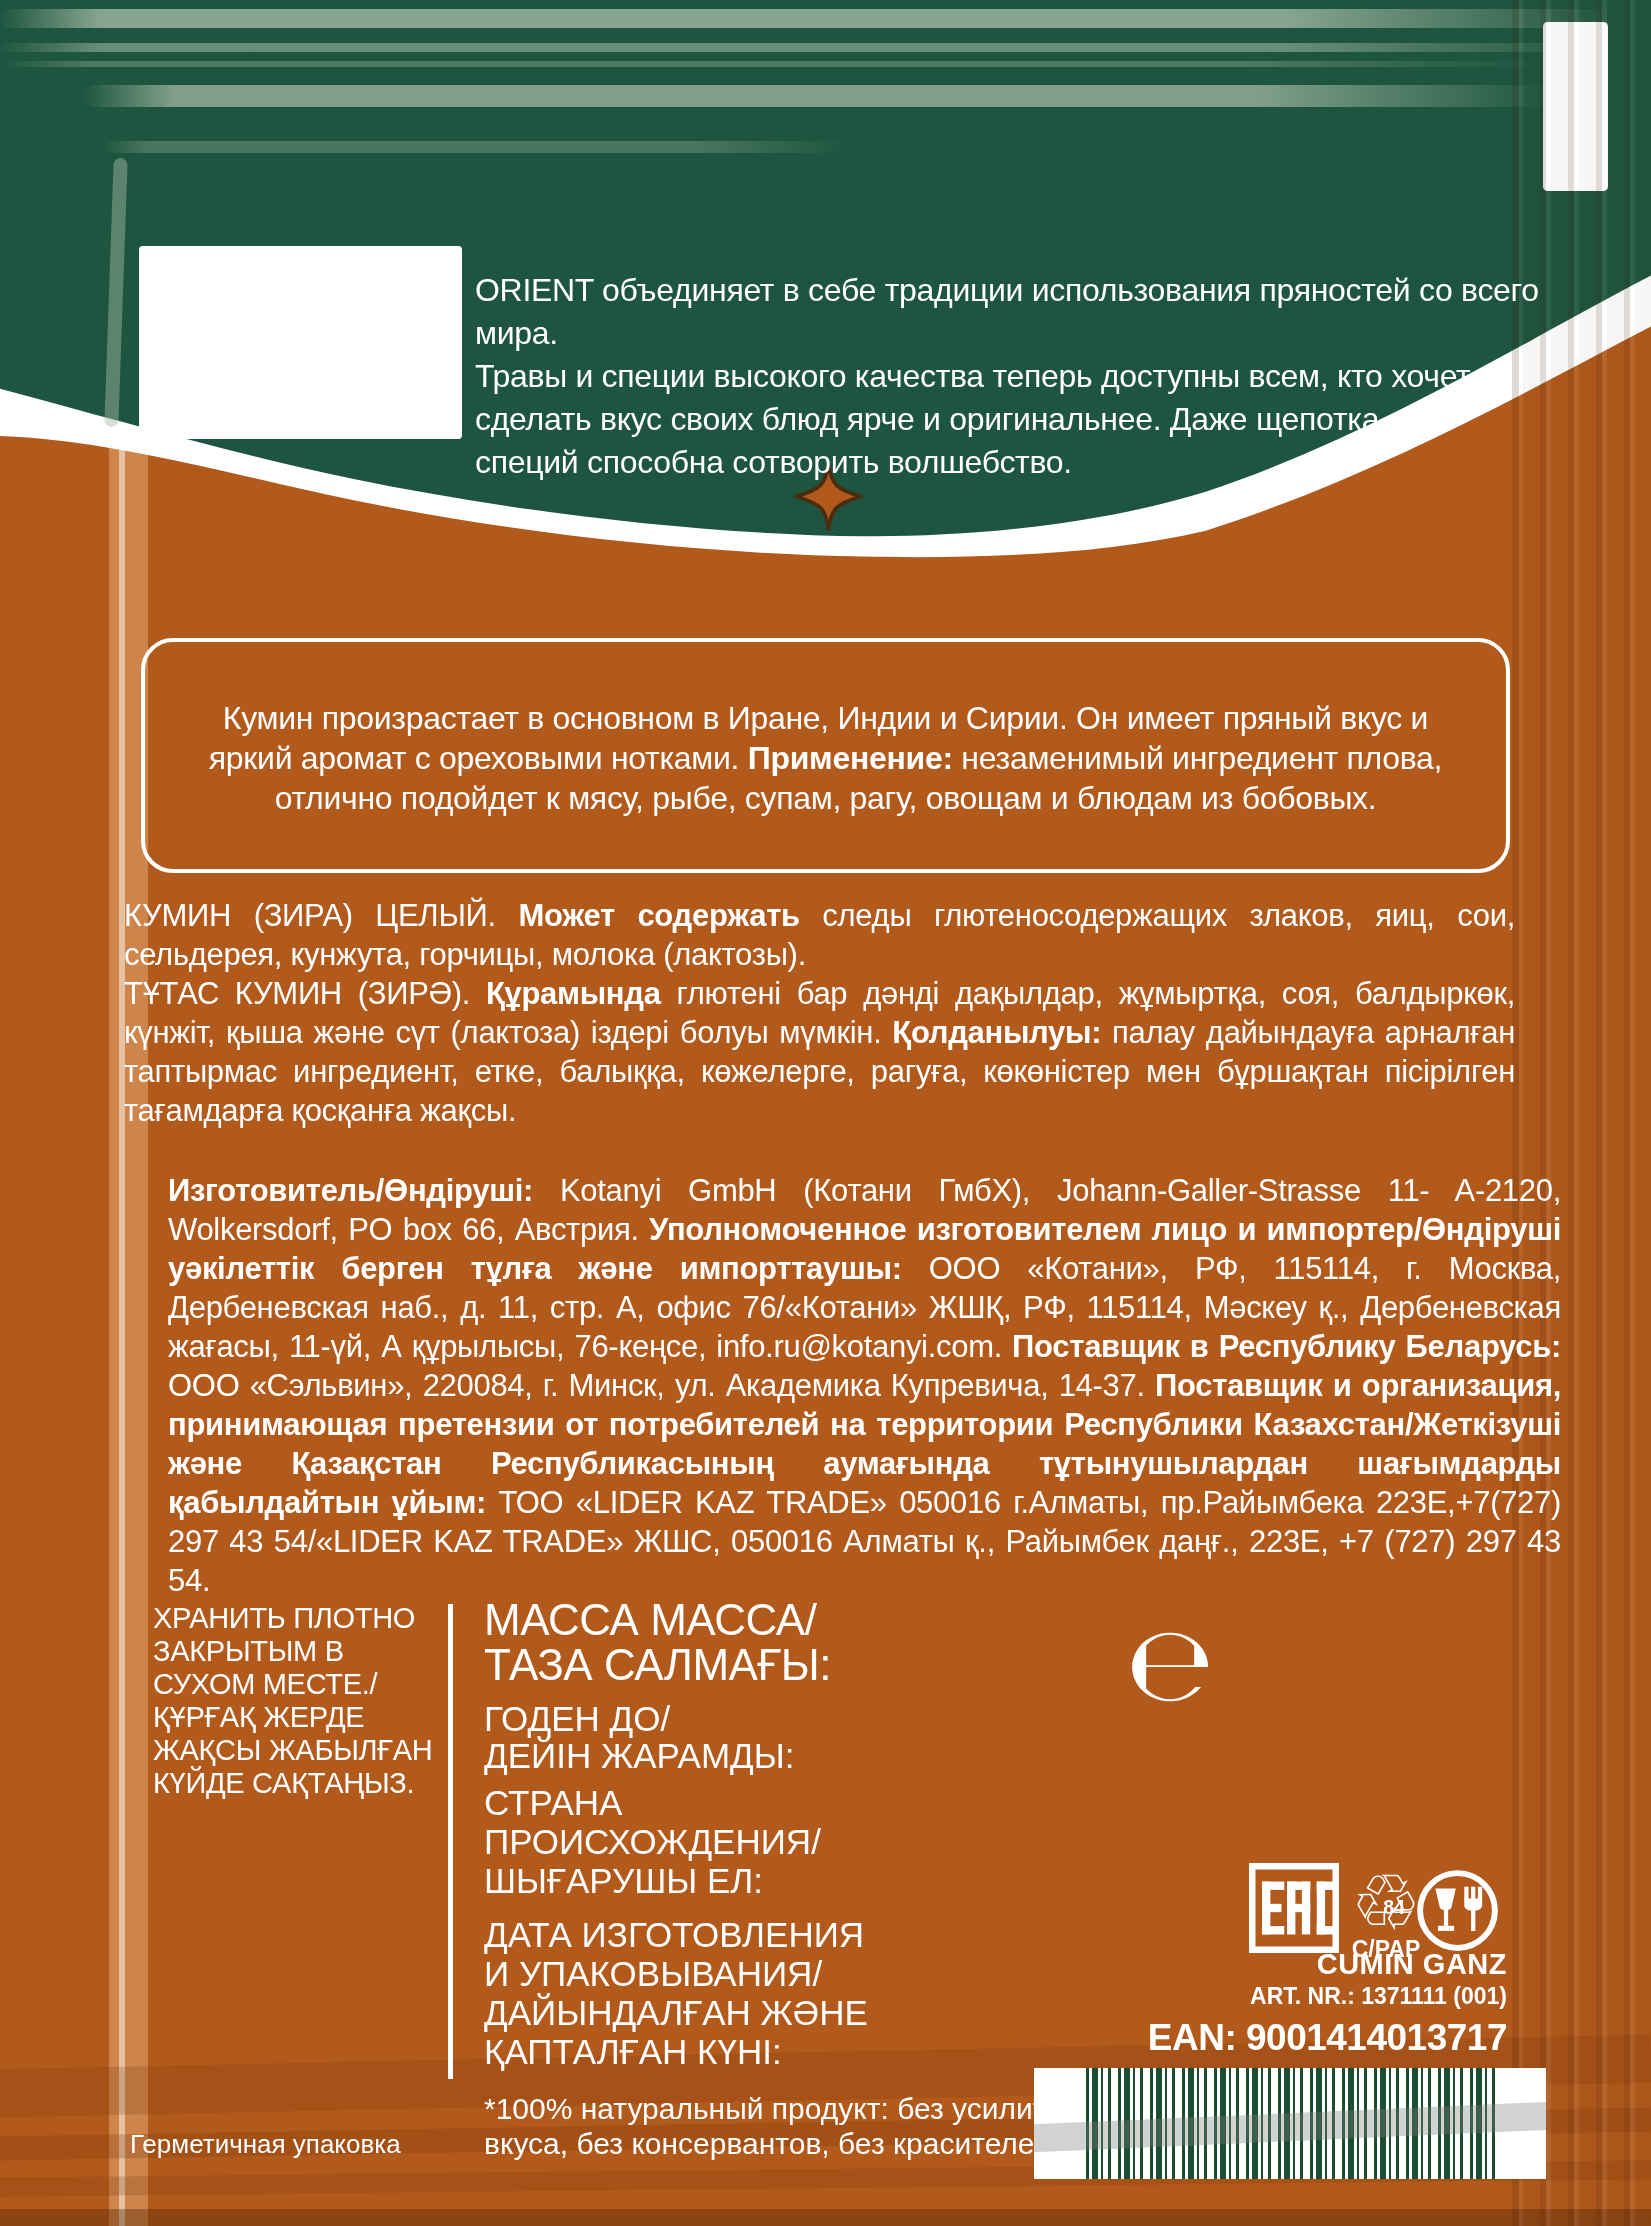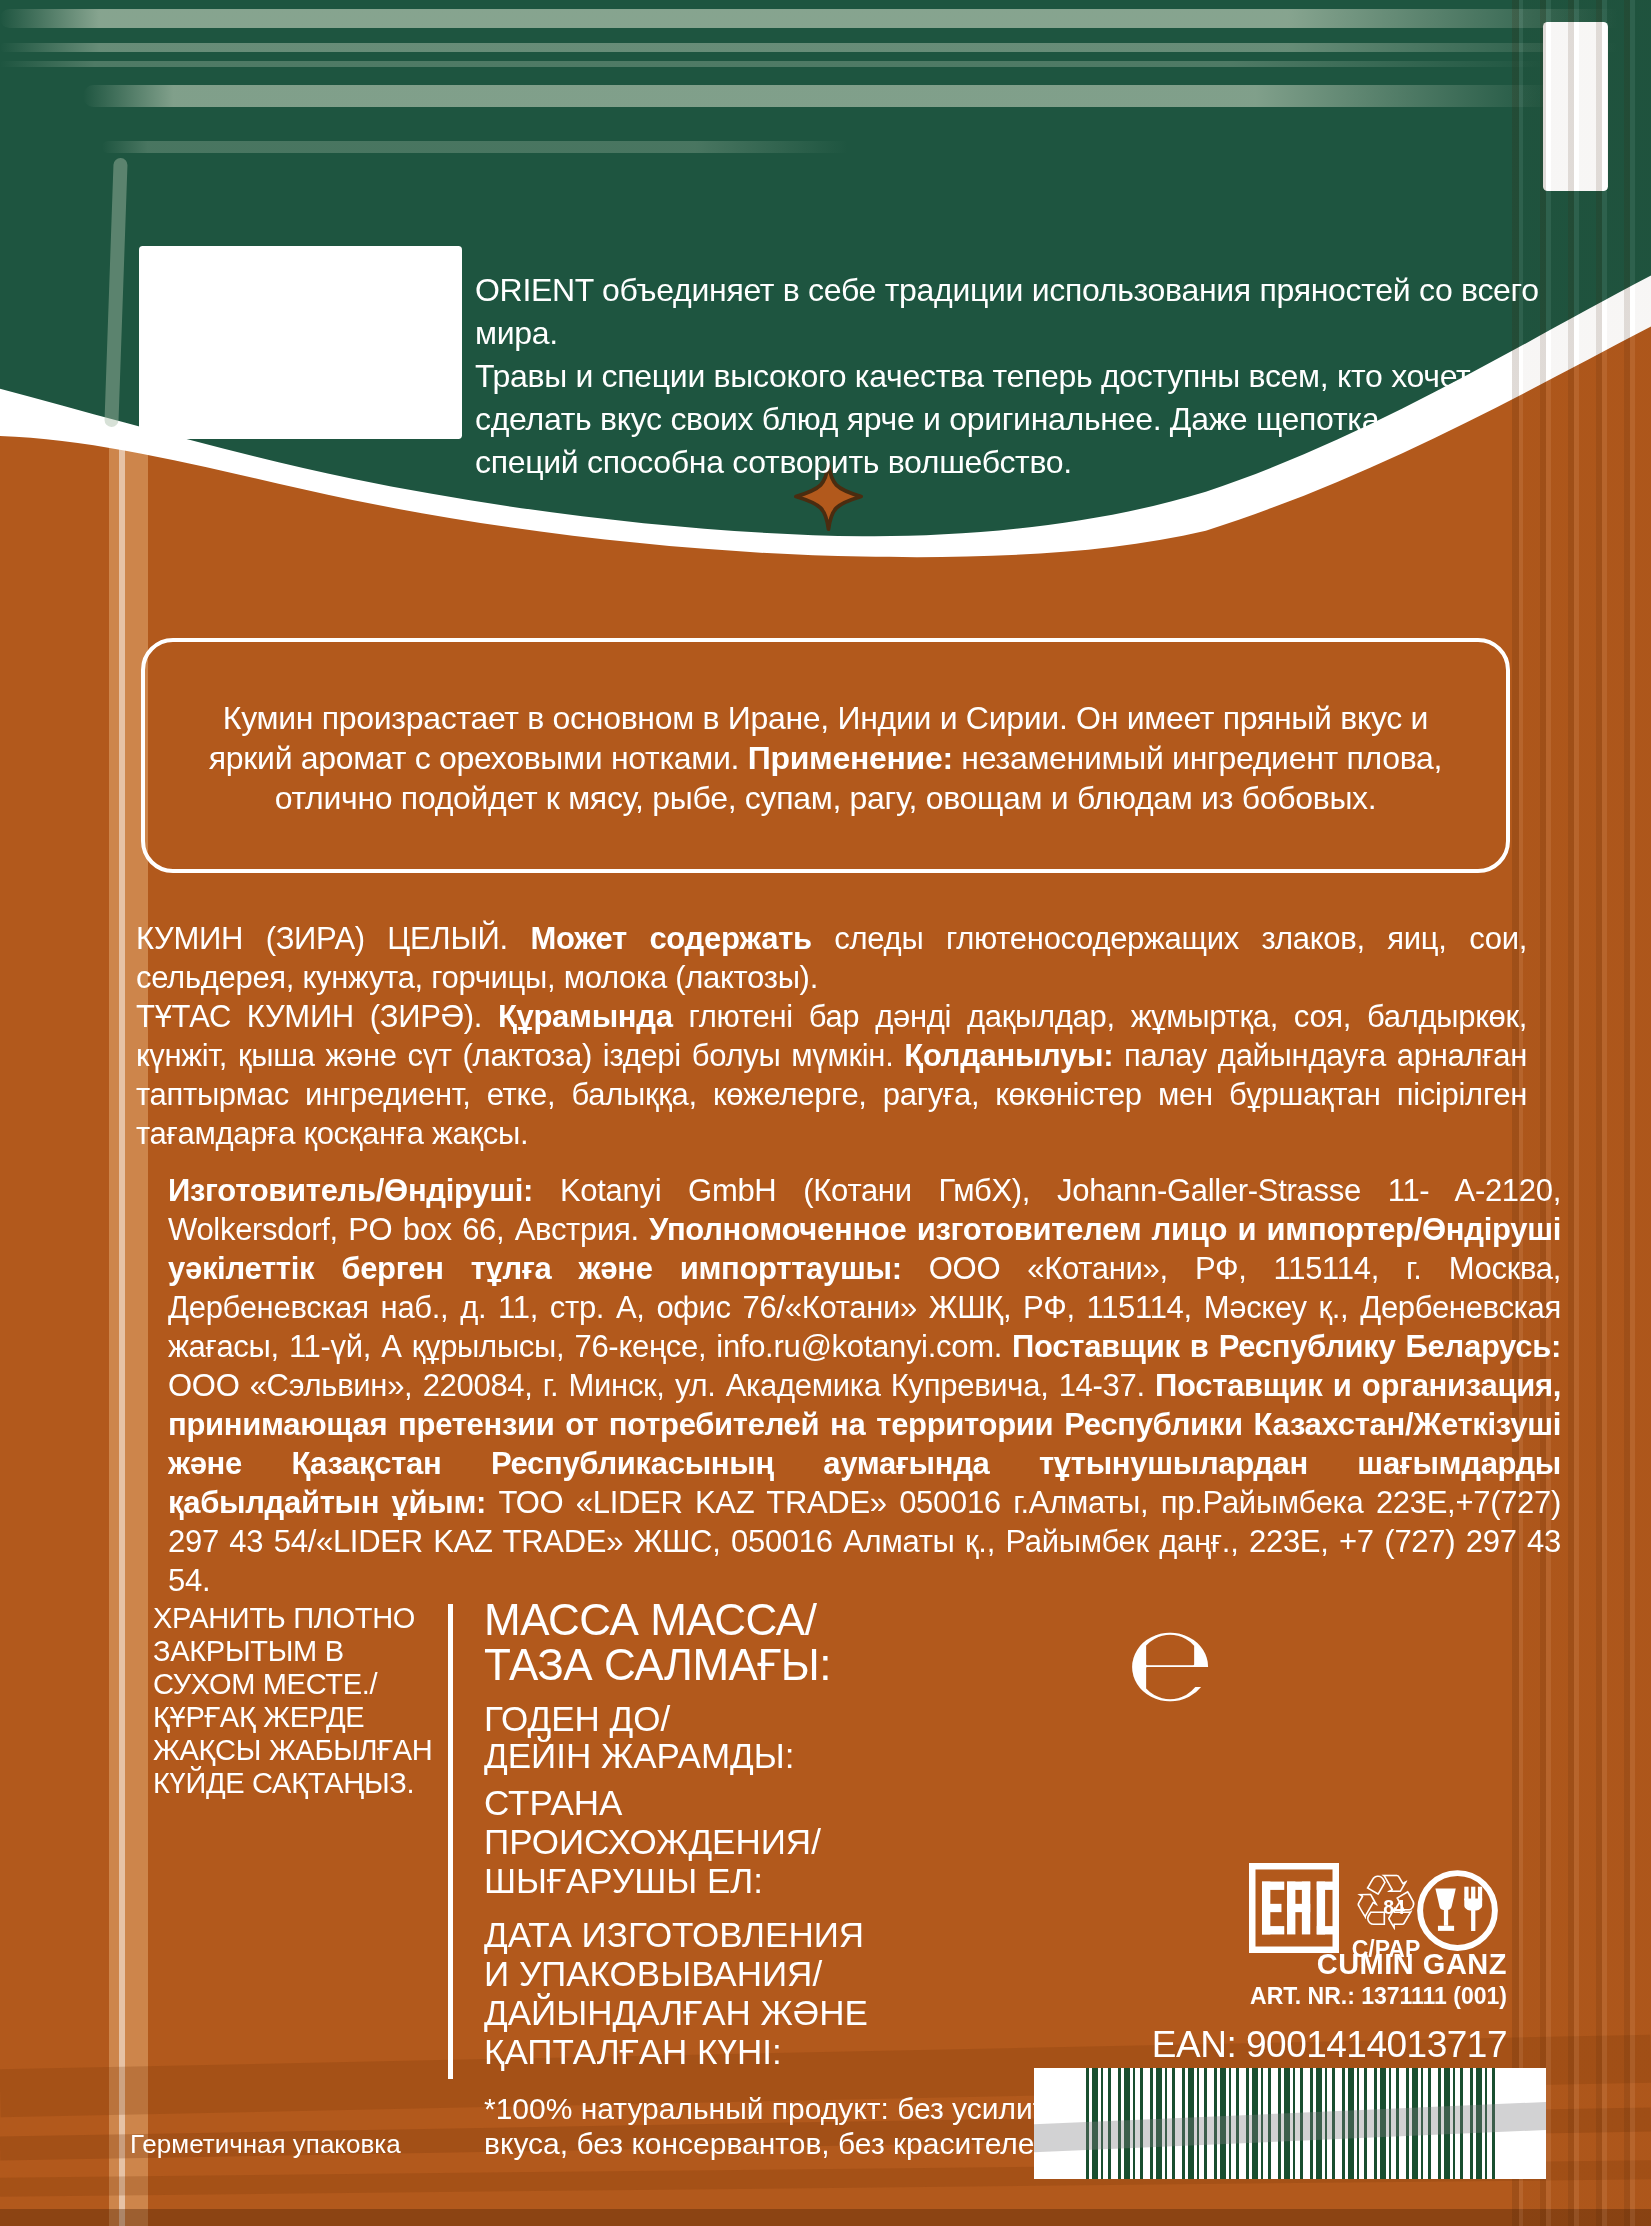--- a/index.html
+++ b/index.html
@@ -26,21 +26,21 @@
   .g5{left:102px;top:141px;width:761px;height:12px;opacity:.35;}
   .gv{left:109px;top:158px;width:14px;height:269px;opacity:.45;background:rgba(166,188,167,1);border-radius:7.4px;z-index:3;transform:rotate(2deg);}
   .white-box{left:139px;top:246px;width:323px;height:193px;background:#fff;border-radius:3.7px;z-index:6;}
   .top-right-bar{left:1543px;top:22px;width:65px;height:169px;background:#fff;border-radius:4.6px;z-index:4;}
   .sparkle{left:794px;top:462px;z-index:4;}
   
   .txt{z-index:10;white-space:pre-line;}
   .intro{left:475px;top:269px;width:1090px;font-size:32px;line-height:43px;letter-spacing:-0.3px;}
   .desc-box{left:141px;top:638px;width:1361px;height:227px;border:4.6px solid #fff;border-radius:32px;z-index:10;}
   .desc-text{margin:56px 41px 0;text-align:center;font-size:32px;line-height:40px;letter-spacing:-0.3px;}
-  .bodypar{left:136px;top:896px;width:1391px;z-index:10;margin-top:23px;}
+  .bodypar{left:124px;top:896px;width:1391px;z-index:10;}
   .bodypar p{margin:0;font-size:31px;line-height:39px;text-align:justify;letter-spacing:-0.3px;}
   .manuf{left:136px;top:1171px;width:1393px;z-index:10;margin-left:32px;}
   .manuf p{margin:0;font-size:31px;line-height:39px;text-align:justify;letter-spacing:-0.3px;}
   b{font-weight:bold;}
   .storage{left:153px;top:1602px;font-size:29px;line-height:33px;letter-spacing:-0.3px;}
   .vdivider{left:448px;top:1604px;width:4.6px;height:475px;background:#fff;z-index:10;}
   .netto{left:484px;top:1597px;font-size:44px;line-height:45px;letter-spacing:-0.5px;}
   .goden{left:484px;top:1700px;font-size:35px;line-height:37px;}
   .strana{left:484px;top:1783px;font-size:35px;line-height:39px;}
   .datemade{left:484px;top:1915px;font-size:35px;line-height:39px;}
@@ -50,21 +50,21 @@
   
   .eac{left:1249px;top:1863px;z-index:10;}
   .recycle{left:1332px;top:1864px;width:108px;height:108px;z-index:10;text-align:center;}
   .recycle .glyph{font-family:"DejaVu Sans",sans-serif;font-size:78px;line-height:78px;}
   .recycle .num{position:absolute;left:8px;top:32px;width:108px;text-align:center;font-size:19.5px;font-weight:bold;}
   .recycle .mat{font-size:23px;font-weight:bold;margin-top:-5.6px;}
   .glassfork{left:1415px;top:1868px;z-index:10;}
   .codes{right:144px;top:1948px;text-align:right;z-index:10;}
   .codes .nm{font-size:29px;font-weight:bold;letter-spacing:0.5px;}
   .codes .art{font-size:23px;font-weight:bold;margin-top:1.9px;}
-  .codes .ean{font-size:37px;font-weight:normal;margin-top:14px;letter-spacing:-0.5px;}
+  .codes .ean{font-size:37px;font-weight:bold;margin-top:7px;letter-spacing:-0.5px;}
   
   .barcode{left:1034px;top:2068px;width:512px;height:111px;background:#fff;overflow:hidden;z-index:10;}
   .bars{position:absolute;left:52px;right:45px;top:0;bottom:0;
     background:repeating-linear-gradient(90deg,#194f30 0 2.8px,#fff 2.8px 5.6px,#194f30 5.6px 12px,#fff 12px 15px,#194f30 15px 16.7px,#fff 16.7px 22px,#194f30 22px 25px,#fff 25px 32px);}
   .barshadow{position:absolute;left:-18.6px;top:45px;width:557px;height:28px;background:rgba(125,125,130,.35);transform:rotate(-2.5deg);}
 </style>
 </head>
 <body>
 
 <div id="pack">

